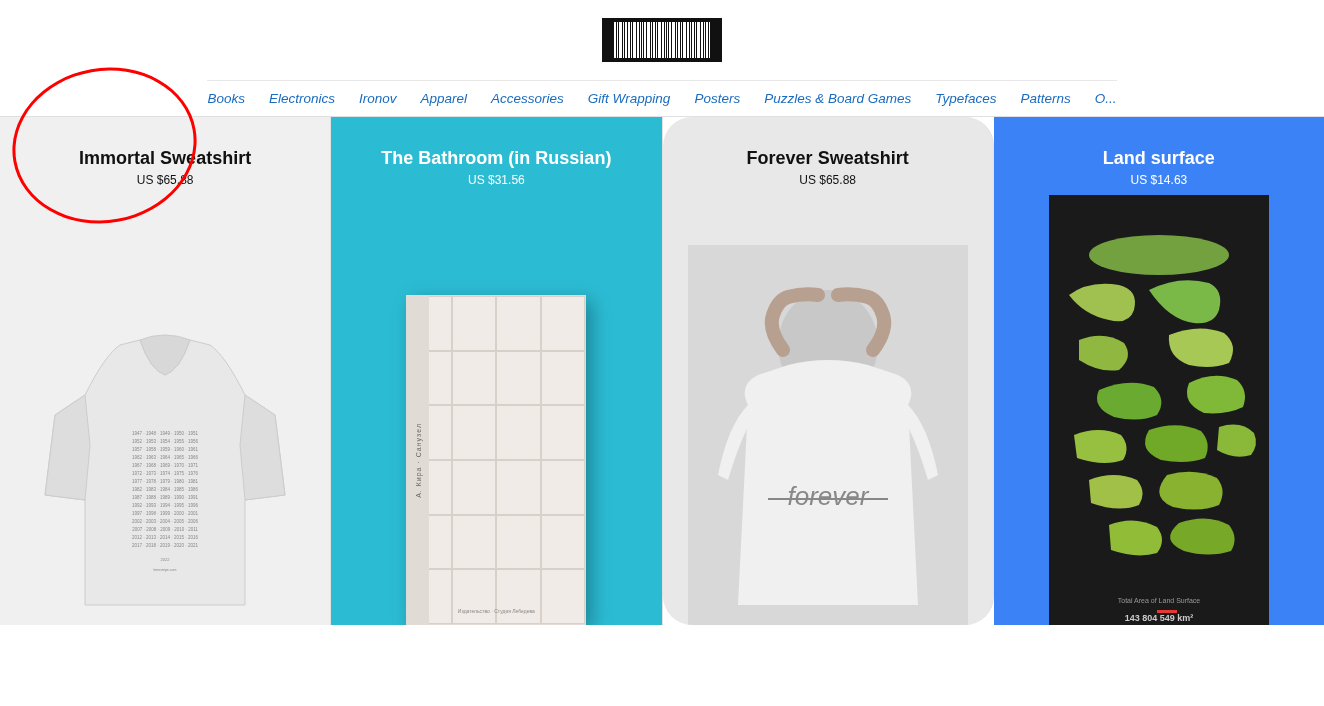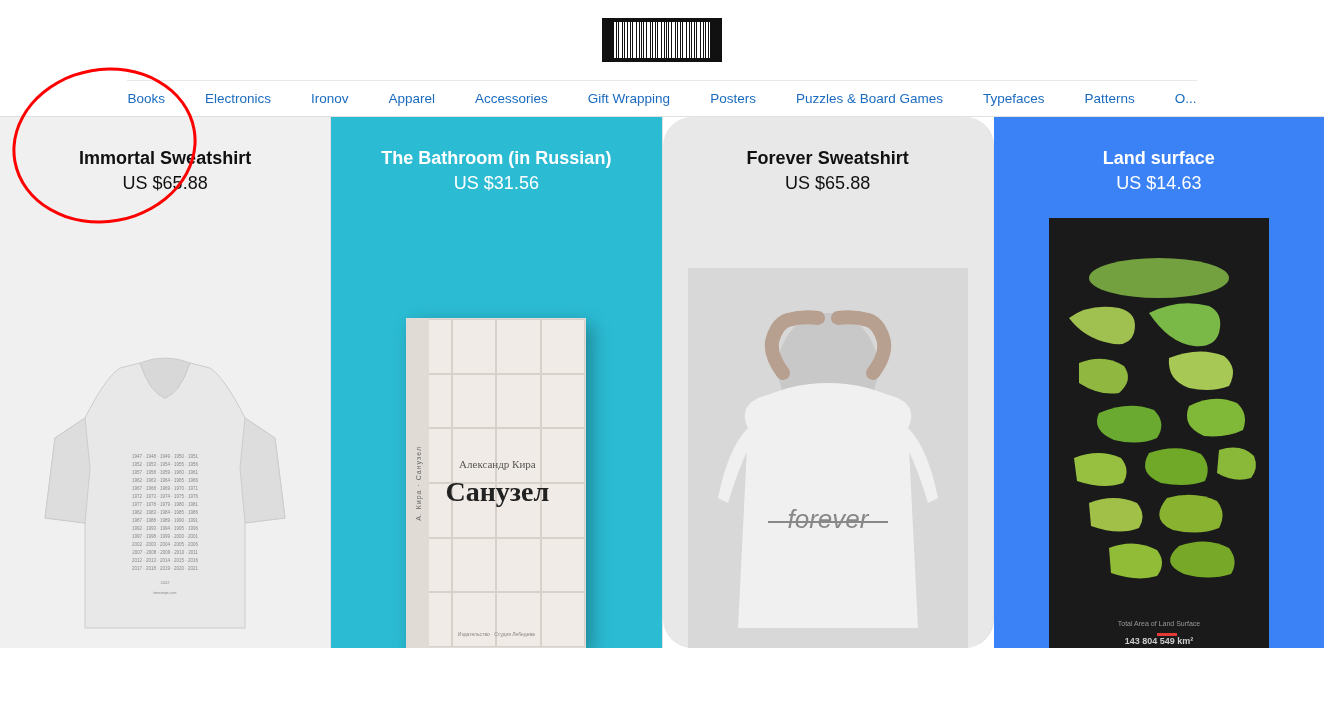--- a/index.html
+++ b/index.html
@@ -51,25 +51,26 @@
       font-size: 18px;
       font-weight: 500;
       color: #111;
     }
     .main-nav a.muted {
       color: #aaa;
     }
 
     .sub-nav {
       display: flex;
-      gap: 40px;
+      gap: 24px;
       padding: 10px 0 10px 0;
       border-top: 1px solid #e8e8e8;
       overflow-x: auto;
       white-space: nowrap;
+      font-style: italic;
     }
     .sub-nav a {
       text-decoration: none;
       font-size: 13.5px;
       color: #1a6bbf;
     }
 
     
     .product-grid {
       display: flex;
@@ -98,23 +99,23 @@
       color: #111;
       text-align: center;
       margin-bottom: 4px;
       margin-top: 7px;
     }
     .product-card.bg-teal .product-title,
     .product-card.bg-dark .product-title {
       color: #fff;
     }
     .product-price {
-      font-size: 18px;
+      font-size: 12px;
       color: #111;
-      margin-bottom: 24px;
+      margin-bottom: 8px;
     }
     .product-card.bg-teal .product-price,
     .product-card.bg-dark .product-price {
       color: #fff;
     }
     .product-image-area {
       flex: 1;
       display: flex;
       align-items: flex-end;
       justify-content: center;
@@ -275,24 +276,20 @@
           <div style="border:1px solid rgba(180,170,160,0.4)"></div>
             <div style="border:1px solid rgba(180,170,160,0.4)"></div>
             <div style="border:1px solid rgba(180,170,160,0.4)"></div>
             <div style="border:1px solid rgba(180,170,160,0.4)"></div>
         </div>
 
         <div style="position:absolute;left:0;top:0;bottom:0;width:22px;background:#e0dbd5;display:flex;align-items:center;justify-content:center;">
           <span style="writing-mode:vertical-rl;transform:rotate(180deg);font-size:7px;color:#666;letter-spacing:1px;">А. Кира · Санузел</span>
         </div>
 
-        <div style="text-align:center;padding:0 28px 0 30px;position:relative;z-index:1;">
-          <div style="font-size:11px;color:#555;font-family:Georgia,serif;margin-bottom:6px;">Александр Кира</div>
-          <div style="font-size:28px;color:#222;font-family:Georgia,serif;font-weight:bold;">Санузел</div>
-        </div>
 
         <div style="position:absolute;bottom:10px;font-size:5px;color:#888;text-align:center;">Издательство · Студия Лебедева</div>
       </div>
     </div>
   </div>
 
   <div class="product-card bg-lightgray">
     <div class="product-title">Forever Sweatshirt</div>
     <div class="product-price">US $65.88</div>
     <div class="product-image-area">

